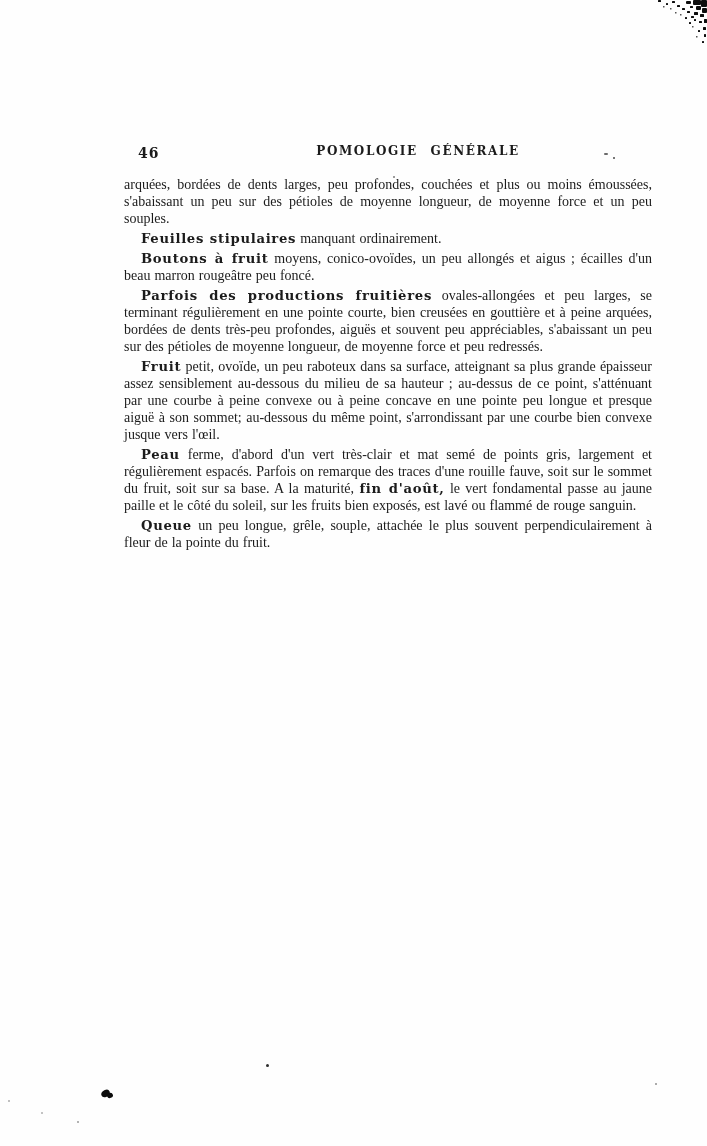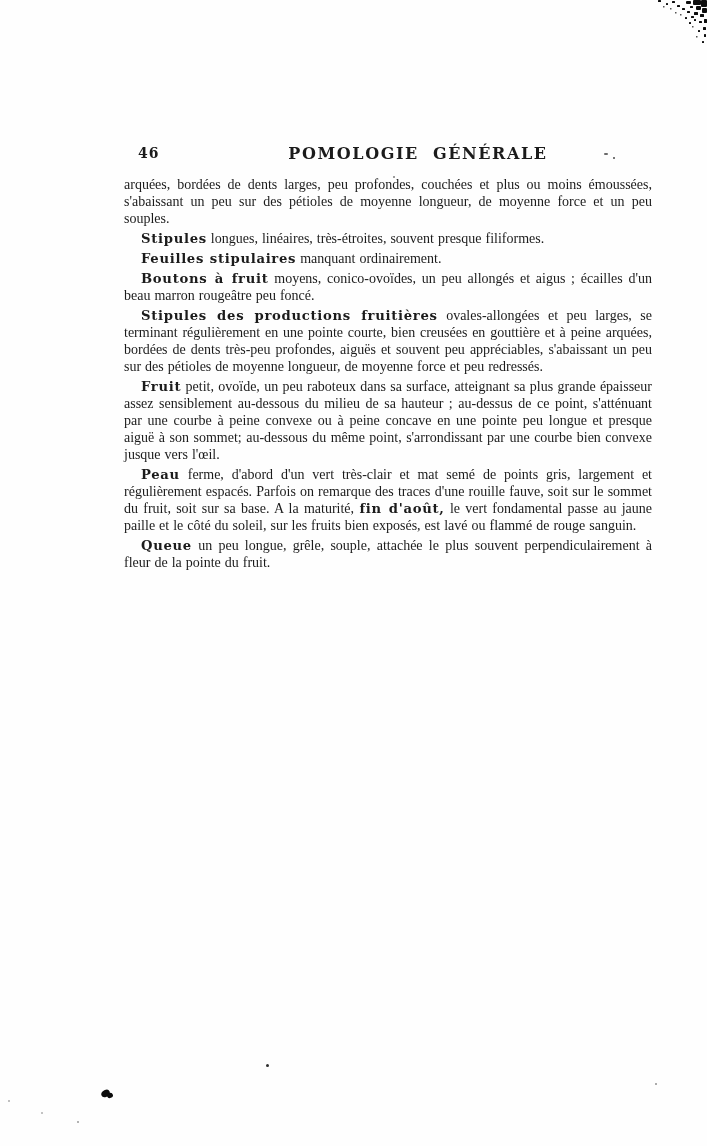--- a/index.html
+++ b/index.html
@@ -25,21 +25,21 @@
   .page-number {
     position: absolute; left: 2px; top: 1px;
     font-size: 14px; font-weight: bold;
     letter-spacing: 1px;
     font-family: "DejaVu Serif", serif;
   }
   .running-title {
     display: block;
     text-align: center;
     margin-left: 36px;
-    font-size: 16px; font-weight: bold;
+    font-size: 12px; font-weight: bold;
     letter-spacing: 1.6px;
     word-spacing: 7px;
     font-family: "DejaVu Serif", serif;
     white-space: nowrap;
   }
   
   .text-column {
     position: absolute;
     top: 176px; left: 124px; width: 528px;
     font-size: 14px; line-height: 17px;
@@ -98,24 +98,23 @@
 
 <div class="page">
 
   <header class="running-head">
     <span class="page-number">46</span>
     <span class="running-title">POMOLOGIE GÉNÉRALE</span>
   </header>
 
   <main class="text-column">
       <p><span>arquées, bordées de dents larges, peu profondes, couchées et plus ou moins émoussées, s'abaissant un peu sur des pétioles de moyenne longueur, de moyenne force et un peu souples.</span></p>
-      <p class="indent"><span class="lead">Stipules</span><span> longues, linéaires, très-étroites, souvent presque filiformes.</span></p>
       <p class="indent"><span class="lead">Feuilles stipulaires</span><span> manquant ordinairement.</span></p>
       <p class="indent"><span class="lead">Boutons à fruit</span><span> moyens, conico-ovoïdes, un peu allongés et aigus ; écailles d'un beau marron rougeâtre peu foncé.</span></p>
-      <p class="indent"><span class="lead">Stipules des productions fruitières</span><span> ovales-allongées et peu larges, se terminant régulièrement en une pointe courte, bien creusées en gouttière et à peine arquées, bordées de dents très-peu profondes, aiguës et souvent peu appréciables, s'abaissant un peu sur des pétioles de moyenne longueur, de moyenne force et peu redressés.</span></p>
+      <p class="indent"><span class="lead">Parfois des productions fruitières</span><span> ovales-allongées et peu larges, se terminant régulièrement en une pointe courte, bien creusées en gouttière et à peine arquées, bordées de dents très-peu profondes, aiguës et souvent peu appréciables, s'abaissant un peu sur des pétioles de moyenne longueur, de moyenne force et peu redressés.</span></p>
       <p class="indent"><span class="lead">Fruit</span><span> petit, ovoïde, un peu raboteux dans sa surface, atteignant sa plus grande épaisseur assez sensiblement au-dessous du milieu de sa hauteur ; au-dessus de ce point, s'atténuant par une courbe à peine convexe ou à peine concave en une pointe peu longue et presque aiguë à son sommet; au-dessous du même point, s'arrondissant par une courbe bien convexe jusque vers l'œil.</span></p>
       <p class="indent"><span class="lead">Peau</span><span> ferme, d'abord d'un vert très-clair et mat semé de points gris, largement et régulièrement espacés. Parfois on remarque des traces d'une rouille fauve, soit sur le sommet du fruit, soit sur sa base. A la maturité, </span><span class="lead">fin d'août,</span><span> le vert fondamental passe au jaune paille et le côté du soleil, sur les fruits bien exposés, est lavé ou flammé de rouge sanguin.</span></p>
       <p class="indent"><span class="lead">Queue</span><span> un peu longue, grêle, souple, attachée le plus souvent perpendiculairement à fleur de la pointe du fruit.</span></p>
     </main>
 
   <svg class="corner-noise" width="77" height="50" viewBox="0 0 77 50" xmlns="http://www.w3.org/2000/svg">
     <g fill="#0d0d0d">
       <rect x="63" y="0" width="8" height="5" rx="1"></rect>
       <rect x="71" y="0" width="6" height="7" rx="1"></rect>
       <rect x="56" y="1" width="5" height="3" rx="1"></rect>

